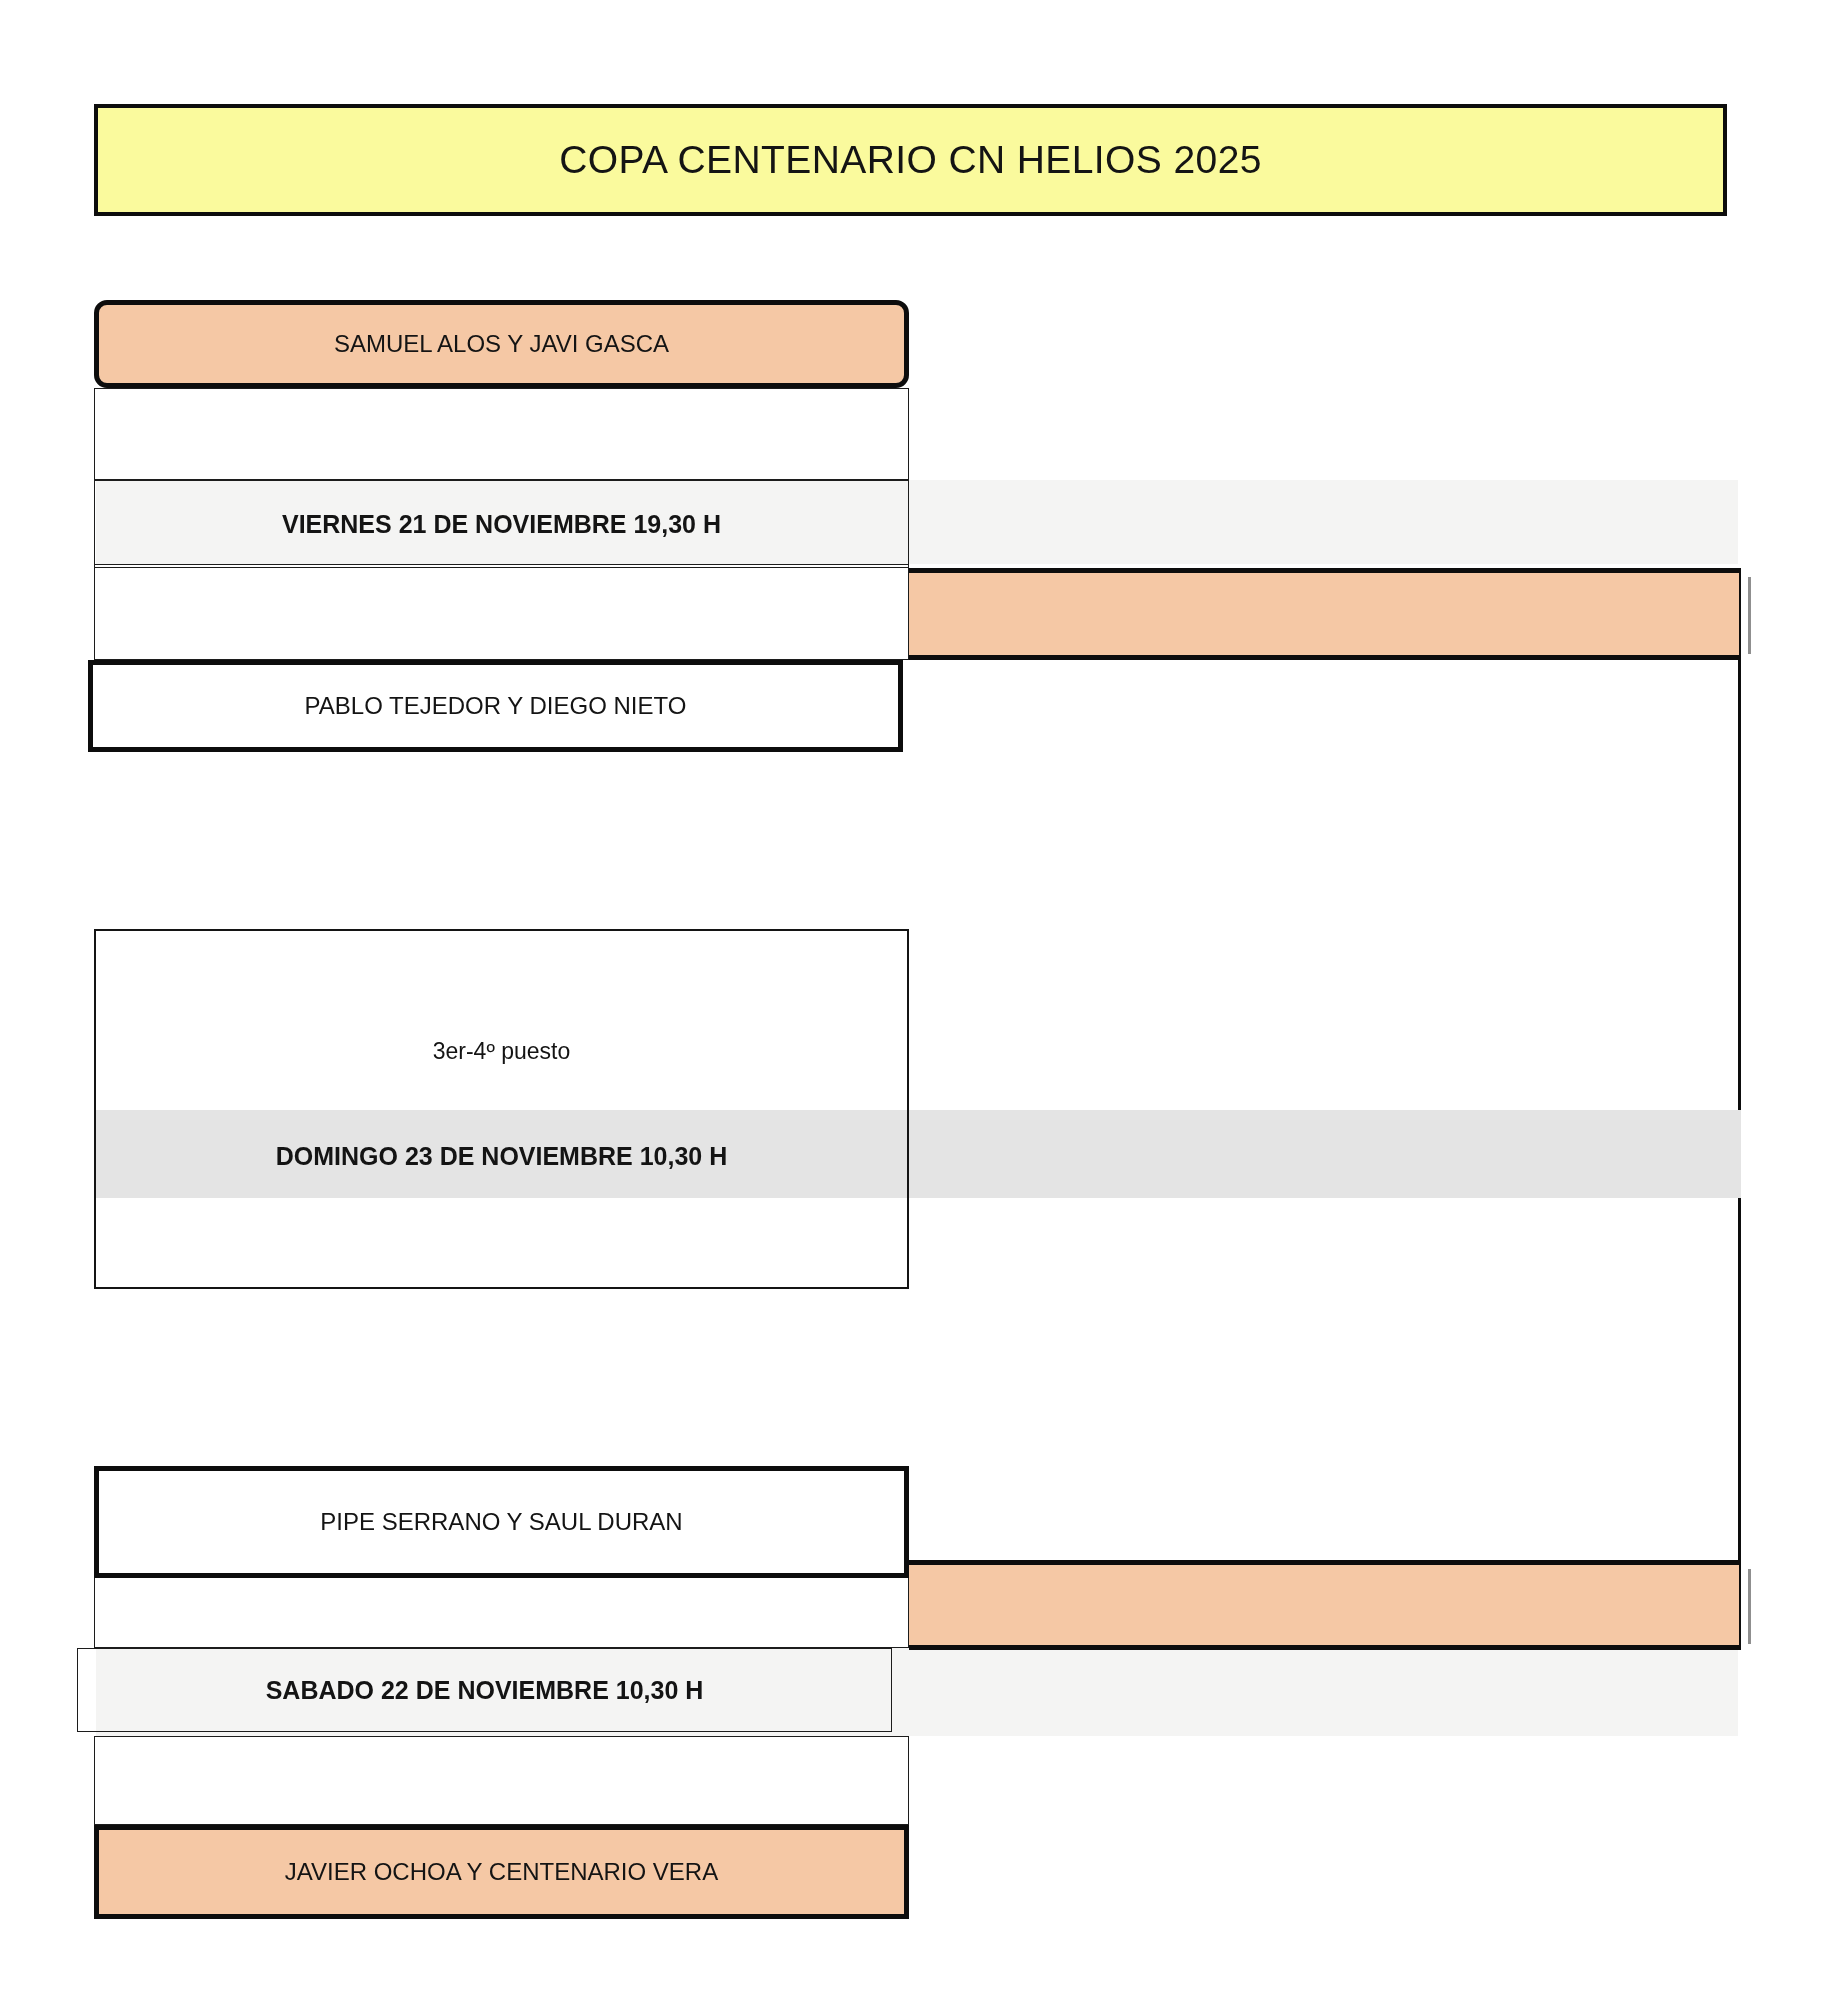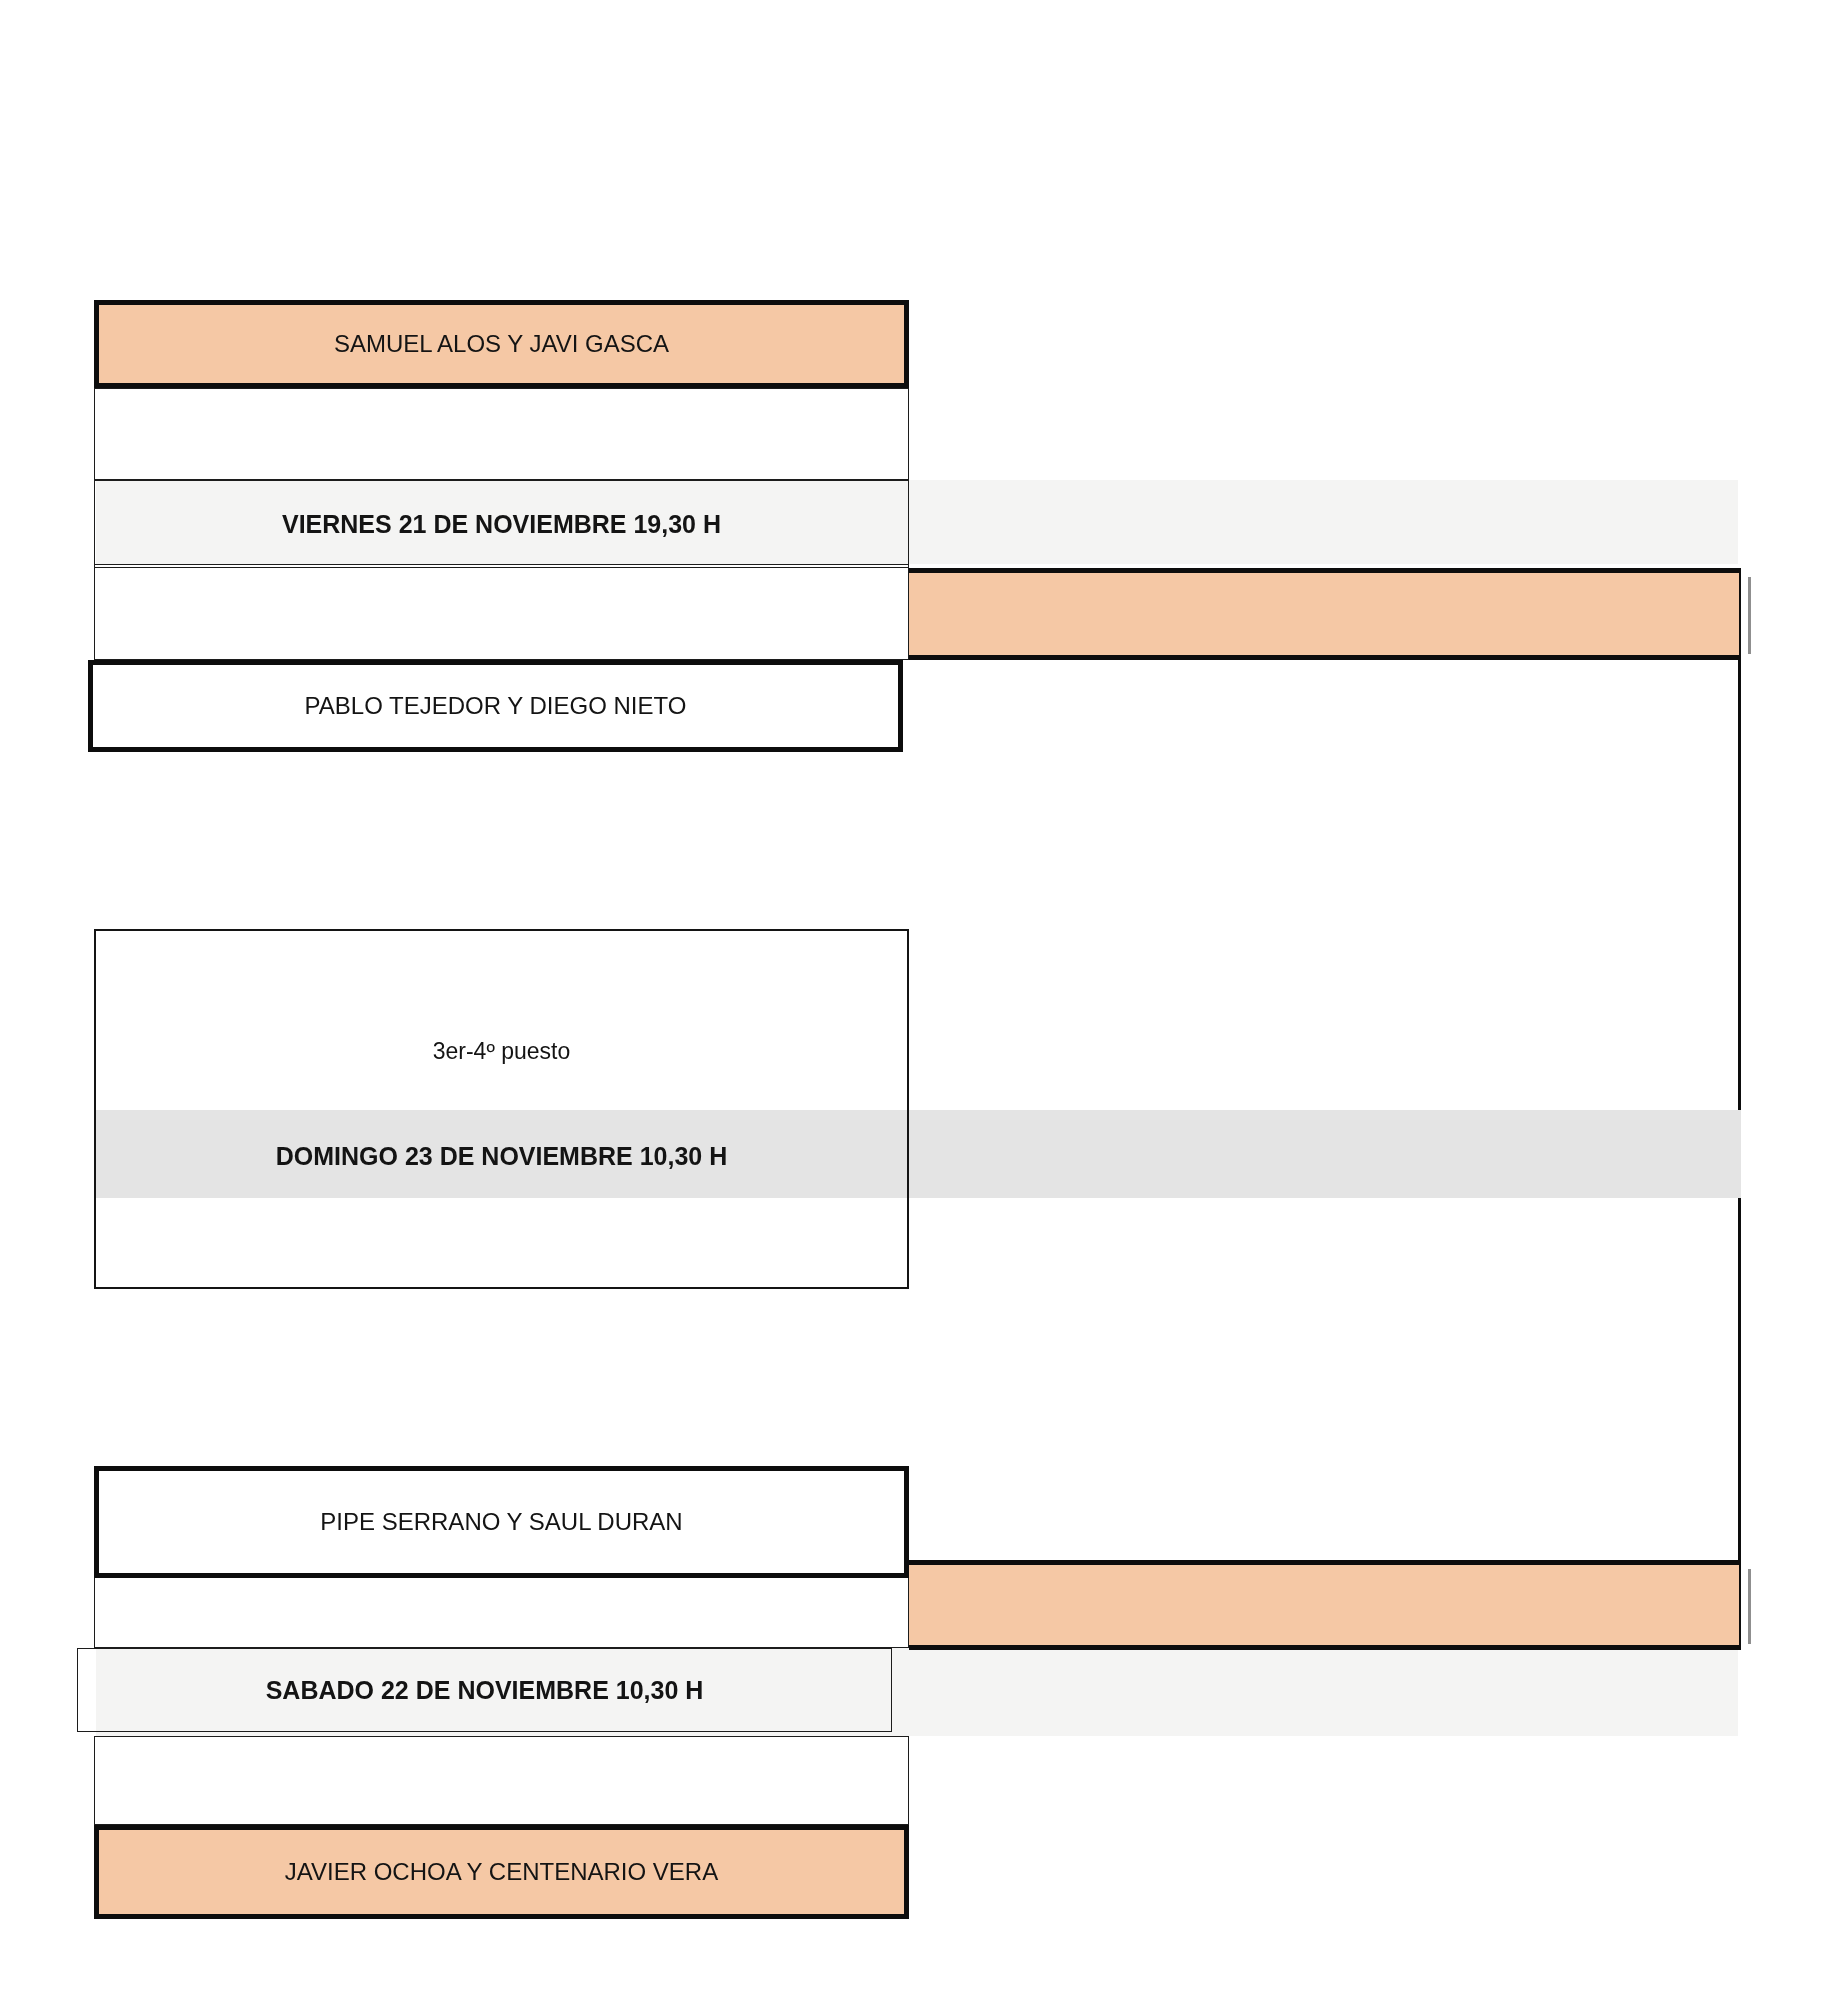--- a/index.html
+++ b/index.html
@@ -77,24 +77,25 @@
     top: 181px; height: 88px;
     font-weight: bold; font-size: 25px;
   }
   .band-mid { background: #E4E4E4; z-index: 0; }
 </style>
 </head>
 <body>
 
 <div class="canvas">
 
+  <div class="abs center banner">COPA CENTENARIO CN HELIOS 2025</div>
 
   <div class="abs connector" style="left:1738px; top:569px; width:3.4px; height:995px;"></div>
 
-  <div class="abs center thick-box peach" style="left:94px; top:300px; width:815px; height:88px;">SAMUEL ALOS Y JAVI GASCA</div>
+  <div class="abs center thick-box peach" style="left:94px; top:300px; width:815px; height:88px;border-radius:13px;">SAMUEL ALOS Y JAVI GASCA</div>
 
   <div class="abs thin-cell" style="left:94px; top:388px; width:815px; height:92px;"></div>
 
   <div class="abs band-gray" style="left:96px; top:480px; width:1642px; height:84px;"></div>
 
   <div class="abs center sched-cell" style="left:94px; top:480px; width:815px; height:88px;">VIERNES 21 DE NOVIEMBRE 19,30 H</div>
 
   <div class="abs thin-cell" style="left:94px; top:564px; width:815px; height:96px;"></div>
 
   <div class="abs winner-slot" style="left:909px; top:568px; width:832px; height:92px;"></div>

